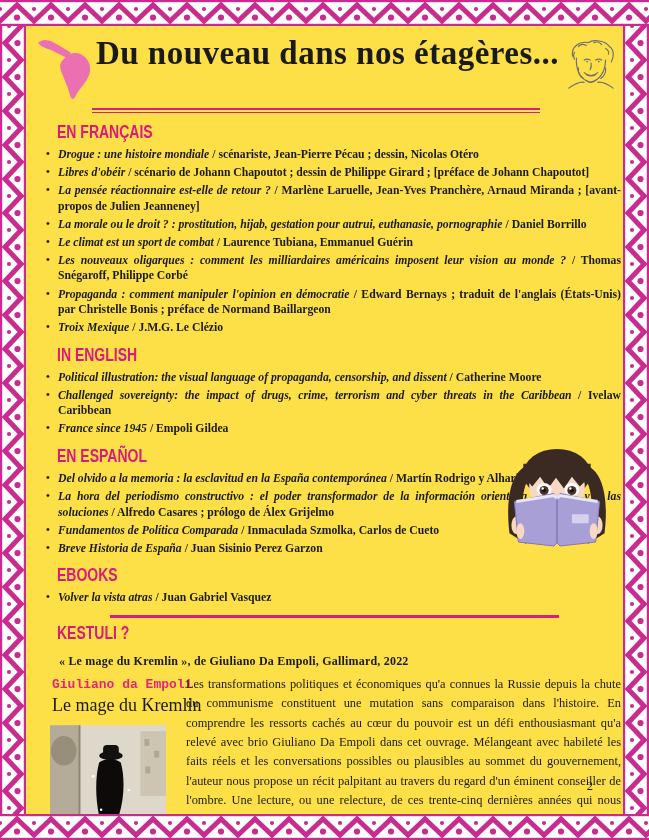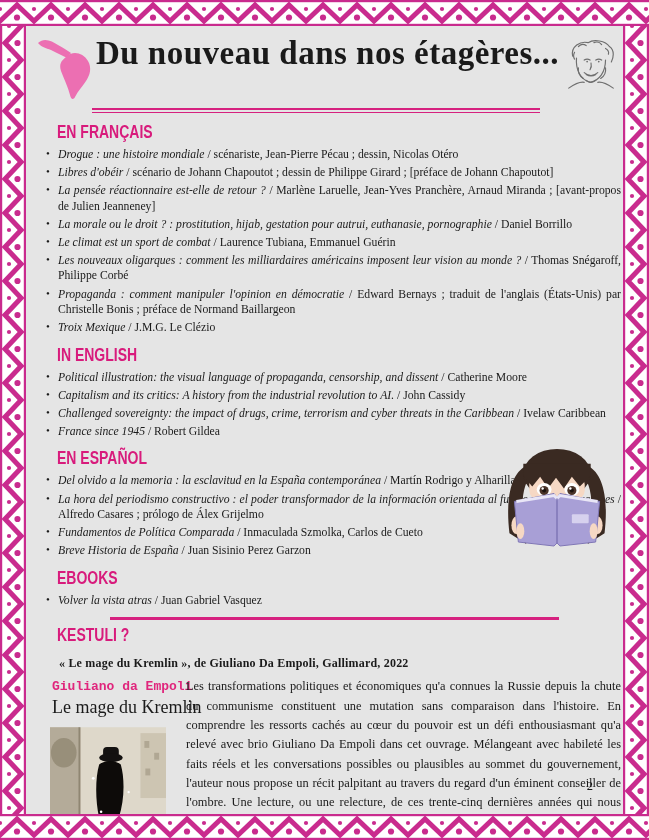--- a/index.html
+++ b/index.html
@@ -1,37 +1,37 @@
 <!DOCTYPE html>
 <html lang="fr"><head>
 <meta charset="utf-8">
 <style>
   html,body{margin:0;padding:0;background:#fff;}
-  .page{position:relative;width:649px;height:840px;background:#e5e5e5;overflow:hidden;
+  .page{position:relative;width:649px;height:840px;background:#fde047;overflow:hidden;
         font-family:"Liberation Serif",serif;color:#1a1a1a;}
   
   .border-strip{position:absolute;z-index:5;}
   .b-top{top:0;left:0;}
   .b-bottom{bottom:0;left:0;}
   .b-left{left:0;top:26px;}
   .b-right{right:0;top:26px;}
   
   .content{position:absolute;left:44px;top:33px;width:577px;}
   .title-row{display:flex;align-items:flex-start;}
   .map-wrap{flex:none;margin:2px 0 0 -8px;}
   .sketch-wrap{flex:none;margin-top:0;}
   h1.title{flex:1;margin:2px 0 0 0;font-size:33px;font-weight:bold;letter-spacing:.5px;
            white-space:nowrap;text-align:center;}
   .title-underline{height:2px;border-top:2.5px solid #d6217f;border-bottom:1.5px solid #d6217f;
                    width:448px;margin:3px 0 0 48px;}
   .sec{color:#d81b7c;font-family:"Liberation Sans",sans-serif;font-weight:bold;font-size:17.5px;
        transform:scaleX(.8);transform-origin:left;margin:9px 0 4px 13px;letter-spacing:0;
        white-space:nowrap;}
   ul.books{list-style:none;margin:0 0 2px 0;padding:0;text-align:justify;}
-  ul.books li{font-size:11.7px;font-weight:normal;line-height:1.33;margin:2.5px 0;
+  ul.books li{font-size:11.7px;font-weight:bold;line-height:1.33;margin:2.5px 0;
               padding-left:14px;position:relative;}
   ul.books li::before{content:"\2022";position:absolute;left:2px;top:-1px;font-size:11px;}
   .t{font-style:italic;}
   .hr-pink{border:0;border-top:3px solid #d6217f;margin:9px 62px 5px 66px;}
   .review-heading{font-size:12px;font-weight:bold;margin:10px 0 6px 15px;letter-spacing:.2px;font-family:Liberation Serif, serif;}
   .review-row{display:flex;gap:16px;margin-top:4px;}
   .book-col{flex:none;width:126px;}
   .book-author{color:#e0257c;font-family:Liberation Mono, monospace;font-weight:bold;
                font-size:13px;margin:2px 0 0 8px;white-space:nowrap;}
   .book-title{font-size:18px;margin:3px 0 0 8px;white-space:nowrap;}
@@ -116,23 +116,22 @@
       <li><span class="t">La morale ou le droit ? : prostitution, hijab, gestation pour autrui, euthanasie, pornographie</span><span> / Daniel Borrillo</span></li>
       <li><span class="t">Le climat est un sport de combat</span><span> / Laurence Tubiana, Emmanuel Guérin</span></li>
       <li><span class="t">Les nouveaux oligarques : comment les milliardaires américains imposent leur vision au monde ?</span><span> / Thomas Snégaroff, Philippe Corbé</span></li>
       <li><span class="t">Propaganda : comment manipuler l'opinion en démocratie</span><span> / Edward Bernays ; traduit de l'anglais (États-Unis) par Christelle Bonis ; préface de Normand Baillargeon</span></li>
       <li><span class="t">Troix Mexique</span><span> / J.M.G. Le Clézio</span></li>
     </ul>
 
     <div class="sec">IN ENGLISH</div>
     <ul class="books">
       <li><span class="t">Political illustration: the visual language of propaganda, censorship, and dissent</span><span> / Catherine Moore</span></li>
-      <li><span class="t">Capitalism and its critics: A history from the industrial revolution to AI.</span><span> / John Cassidy</span></li>
       <li><span class="t">Challenged sovereignty: the impact of drugs, crime, terrorism and cyber threats in the Caribbean</span><span> / Ivelaw Caribbean</span></li>
-      <li><span class="t">France since 1945</span><span> / Robert Gildea</span></li>
+      <li><span class="t">France since 1945</span><span> / Empoli Gildea</span></li>
     </ul>
 
     <div class="sec">EN ESPAÑOL</div>
     <ul class="books">
       <li><span class="t">Del olvido a la memoria : la esclavitud en la España contemporánea</span><span> / Martín Rodrigo y Alharilla, ed.</span></li>
       <li><span class="t">La hora del periodismo constructivo : el poder transformador de la información orientada al futuro y a las soluciones</span><span> / Alfredo Casares ; prólogo de Álex Grijelmo</span></li>
       <li><span class="t">Fundamentos de Política Comparada</span><span> / Inmaculada Szmolka, Carlos de Cueto</span></li>
       <li><span class="t">Breve Historia de España</span><span> / Juan Sisinio Perez Garzon</span></li>
     </ul>
 

